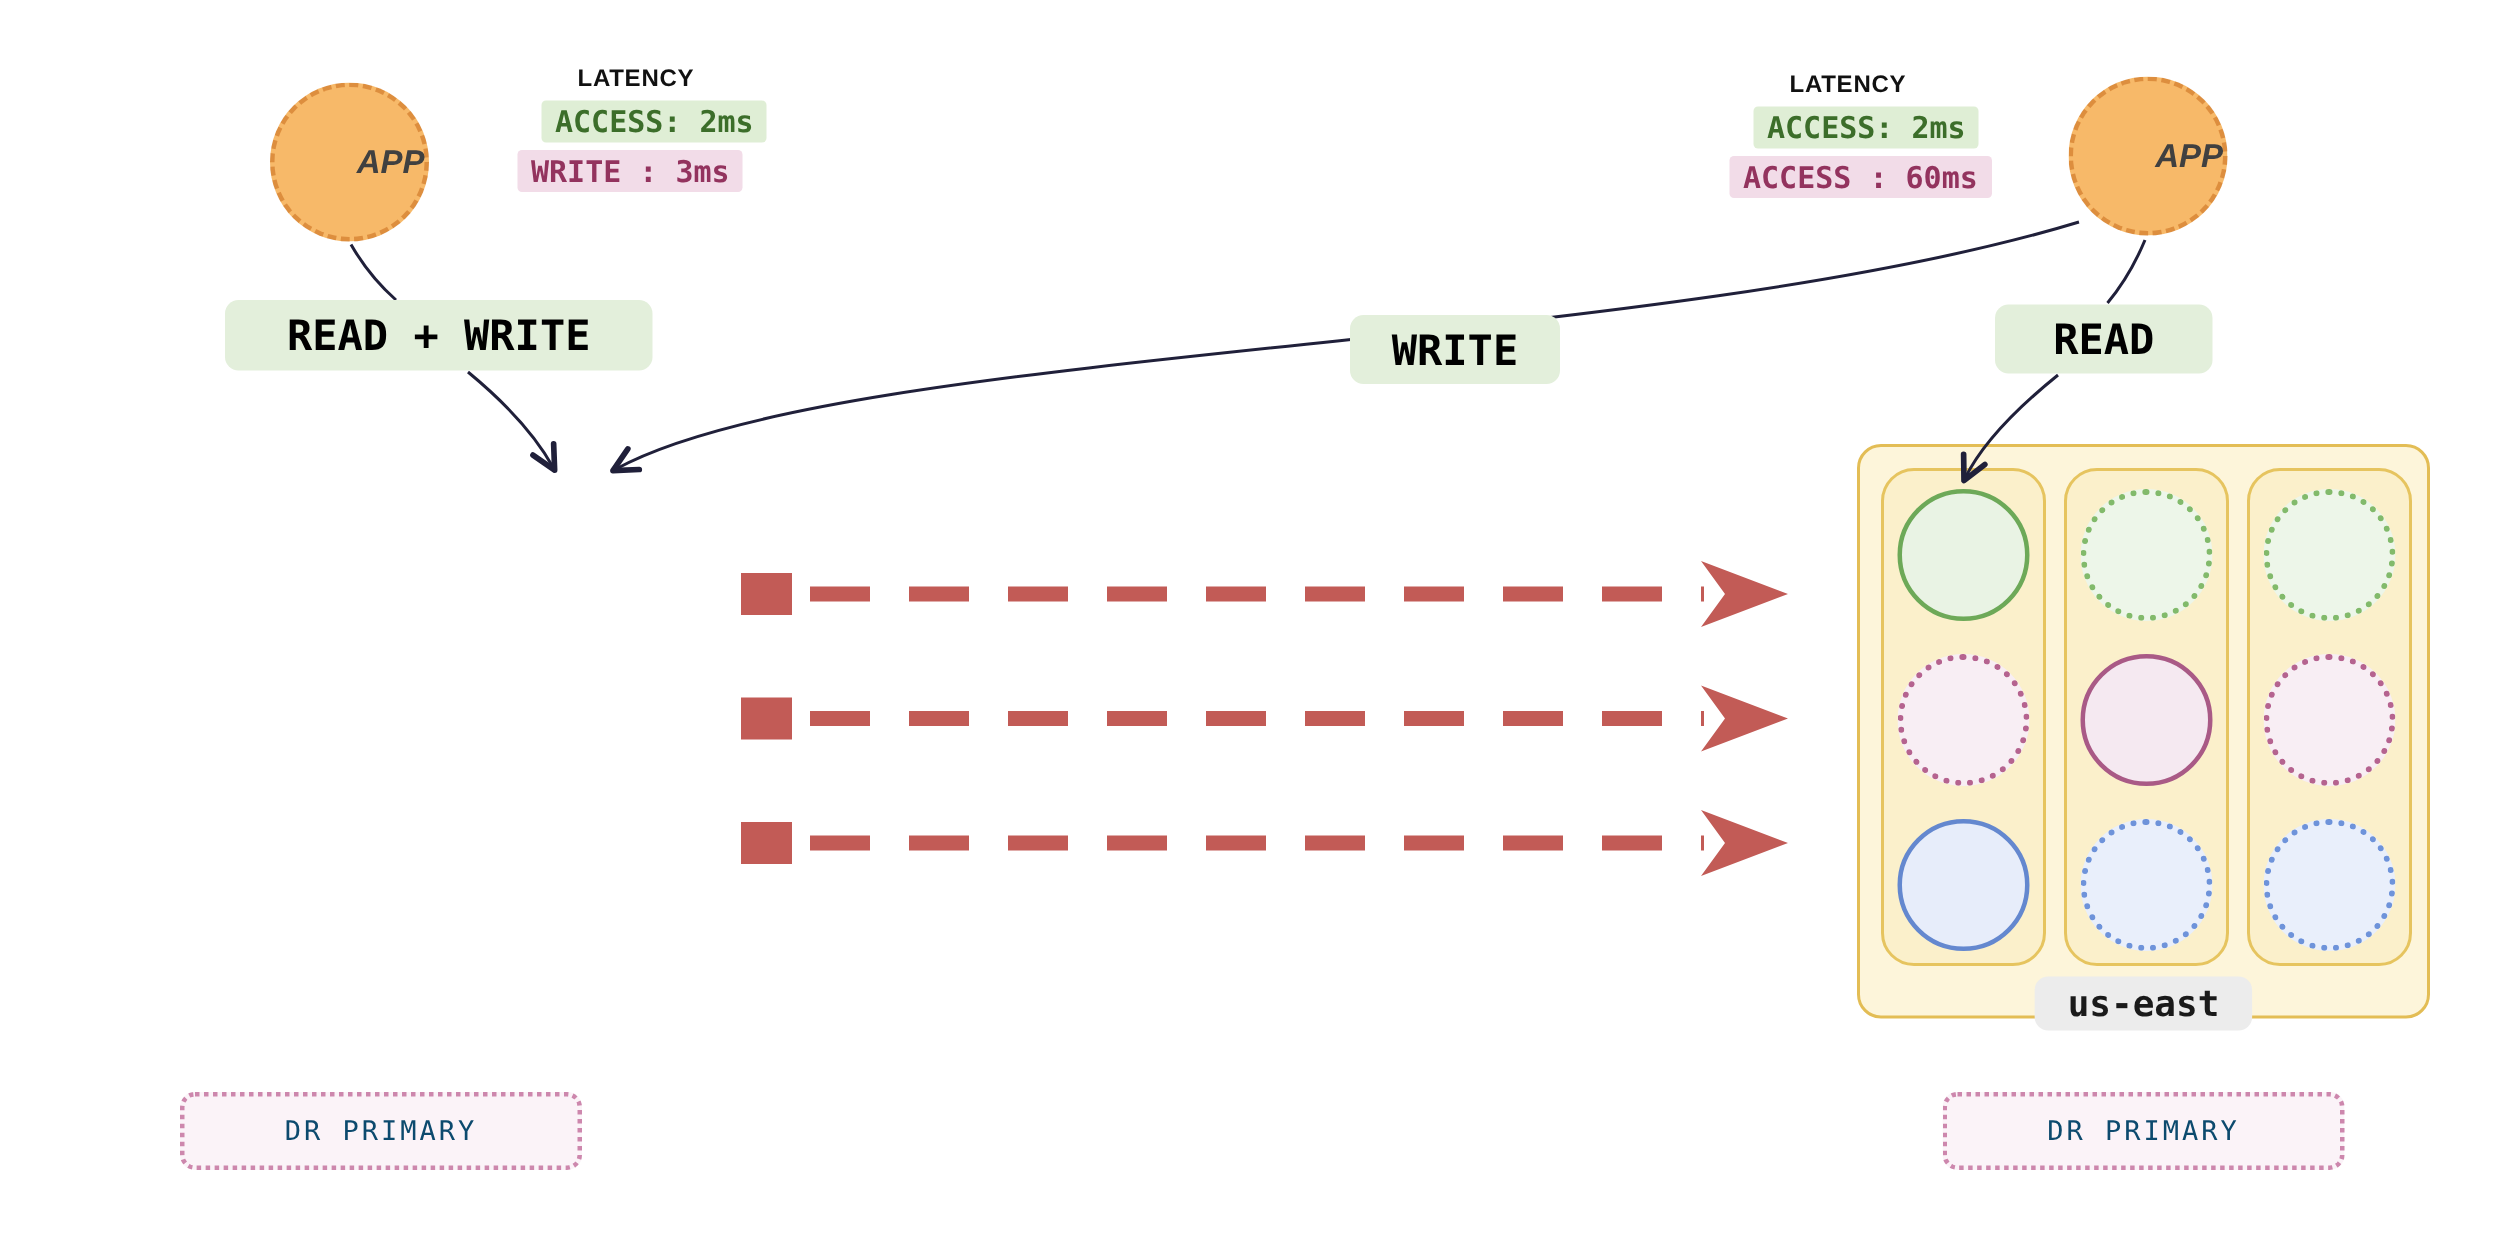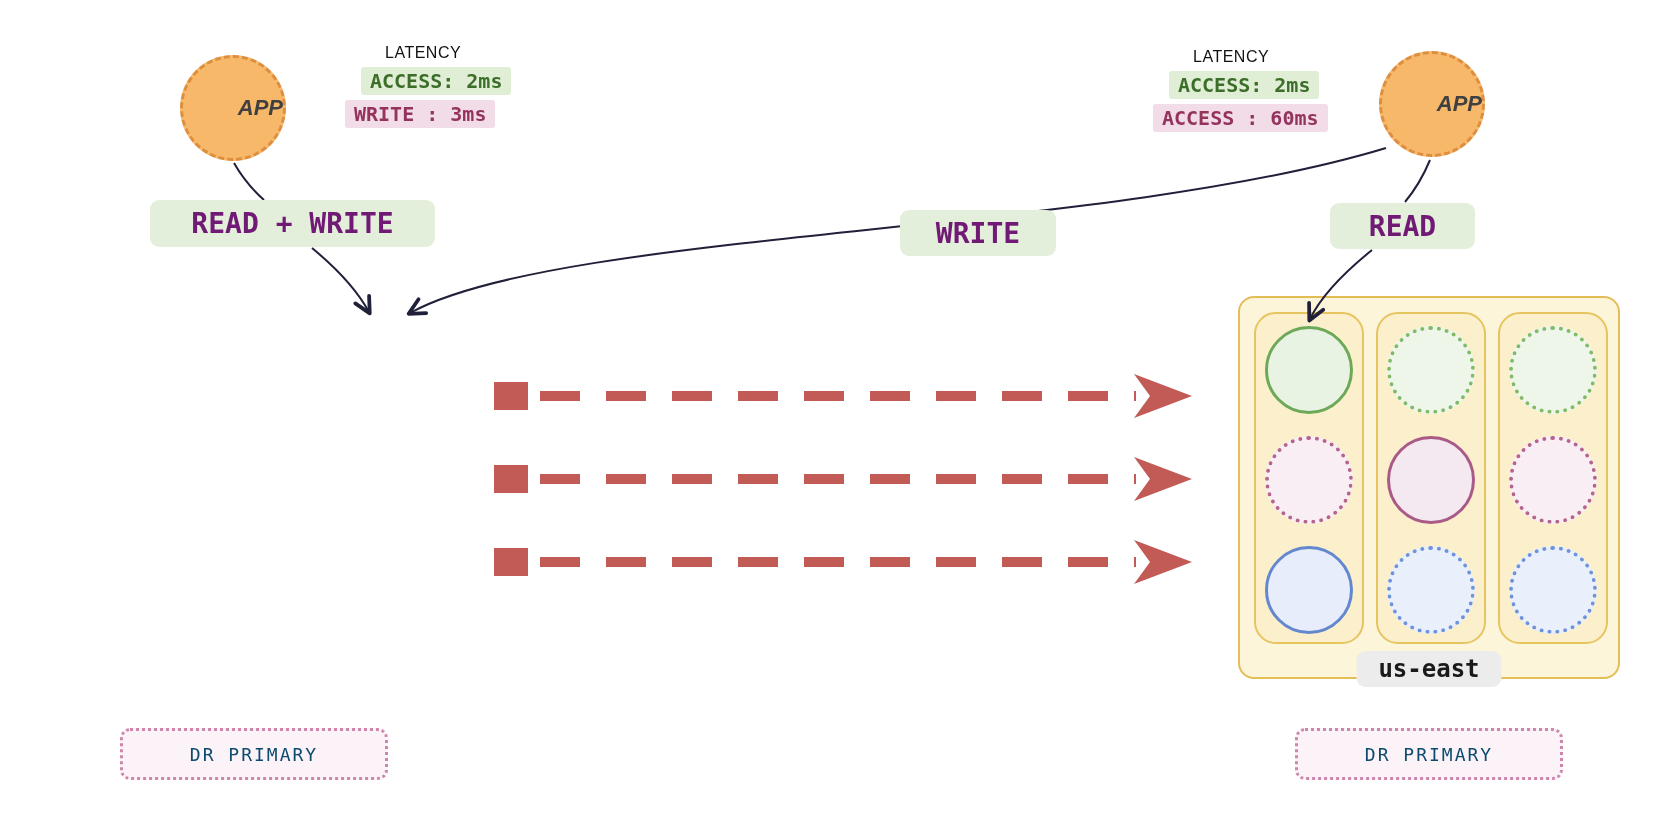--- a/index.html
+++ b/index.html
@@ -45,35 +45,35 @@
     font-size:22px; color:#404040; z-index:1;font-style:italic;
   }
   .west-app { left:180px; top:55px; }
   .east-app { left:1379px; top:51px; }
 
   
   .latency { position:absolute; display:flex; flex-direction:column; align-items:flex-start; gap:5px; z-index:3; }
   .west-latency { left:345px; top:44px; }
   .east-latency { left:1153px; top:48px; }
   .latency-title {
-    font-family:"Liberation Sans","DejaVu Sans",sans-serif; font-weight:normal;
+    font-family:"Liberation Sans","DejaVu Sans",sans-serif; font-weight:bold;
     font-size:16px; color:#111; margin-left:40px; letter-spacing:0.5px;
   }
   .latency-row { font-weight:bold; font-size:20px; padding:2px 9px; border-radius:3px; white-space:pre; }
   .latency-row.access { background:#dfeed5; color:#3c6e2a;margin-left:16px; }
   .latency-row.write  { background:#f2dce8; color:#93335e; }
 
   
   .green-label {
-    position:absolute; background:#e3efdb; color:#701a75; font-weight:bold;
+    position:absolute; background:#e3efdb; color:#000000; font-weight:bold;
     border-radius:9px; display:flex; align-items:center; justify-content:center;
     white-space:nowrap; z-index:3;
   }
   .rw-label           { left:150px;  top:200px; width:285px; height:47px; font-size:28px; }
-  .center-write-label { left:900px;  top:210px; width:156px; height:46px; font-size:28px; }
+  .center-write-label { left:900px;  top:210px; width:140px; height:46px; font-size:28px; }
   .read-label         { left:1330px; top:203px; width:145px; height:46px; font-size:28px; }
 
   
   .role-badge {
     position:absolute; top:728px; width:268px; height:52px;
     border:3px dotted #cd87ad; background:#fbf3f8; color:#0c4a6e;
     border-radius:10px; font-size:18px; letter-spacing:2px;
     display:flex; align-items:center; justify-content:center; z-index:3;
   }
   .west-role { left:120px; }

